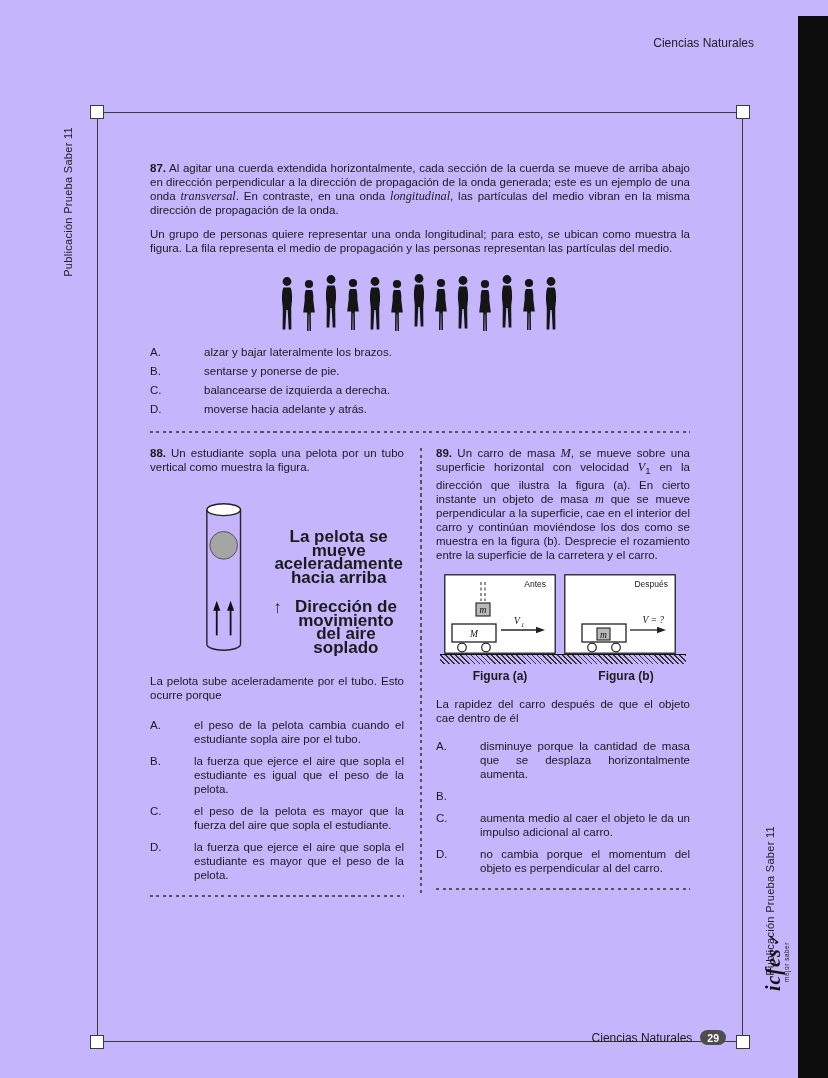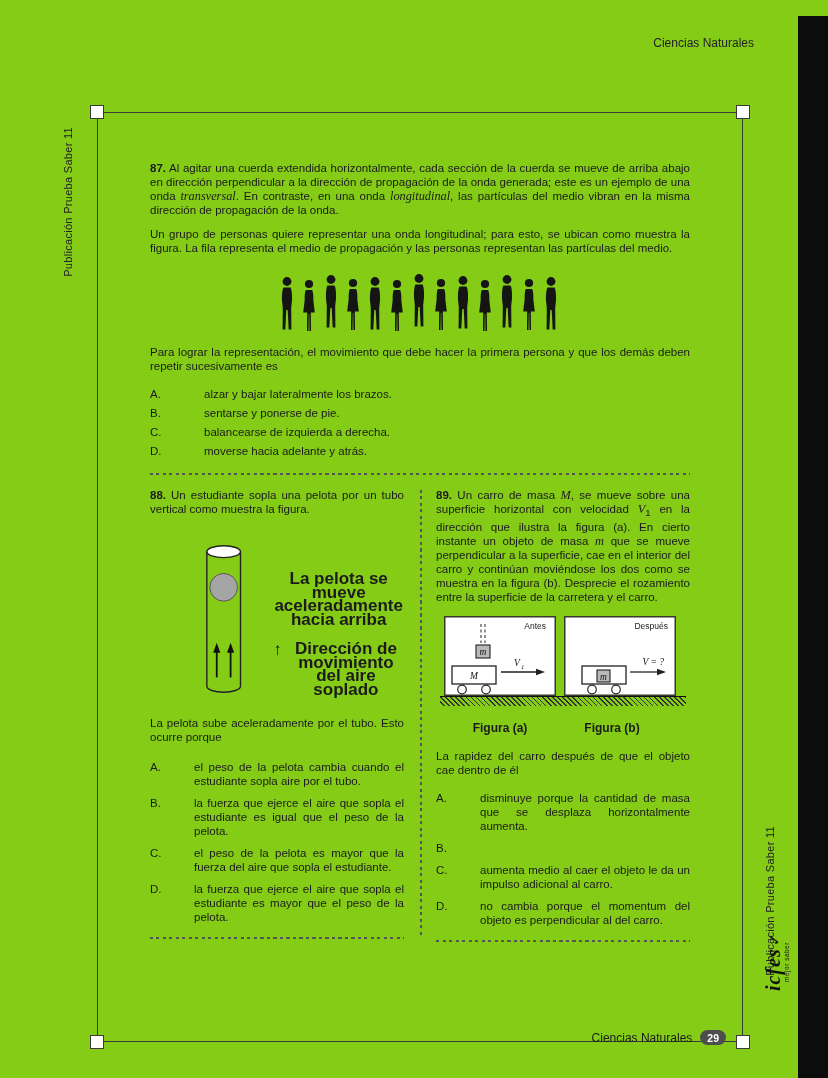--- a/index.html
+++ b/index.html
@@ -1,16 +1,16 @@
 <!DOCTYPE html>
 <html><head>
 <meta charset="utf-8">
 <style>
   html,body{margin:0;padding:0;background:#ffffff;}
-  .page{position:relative;width:828px;height:1078px;background:#84cc16;
+  .page{position:relative;width:828px;height:1078px;background:#c4b5fd;
         font-family:"Liberation Sans","DejaVu Sans",sans-serif;color:#1b1b1b;overflow:hidden;}
 
   
   .bleed-bar{position:absolute;top:16px;right:0;width:30px;height:1062px;background:#0c0c0c;}
 
   
   .header-right{position:absolute;top:36px;right:74px;font-size:12px;color:#222;}
   .footer{position:absolute;top:1030px;right:102px;display:flex;align-items:center;gap:8px;font-size:12px;}
   .page-badge{background:#4d4d4d;color:#fff;font-weight:bold;font-size:10.5px;padding:1.5px 7px;border-radius:9px;}
 
@@ -49,21 +49,21 @@
   .tube-fig{display:flex;gap:18px;margin:24px 0 18px 42px;}
   .tube-labels{width:132px;padding-top:32px;}
   .fig-bold{font-weight:bold;font-size:17px;line-height:13.5px;text-align:center;}
   .dir-row{display:flex;gap:6px;margin-top:16px;align-items:flex-start;}
   .up-arrow{font-size:17px;font-weight:bold;line-height:16px;}
 
   .carts-fig{width:238px;margin:12px auto 0;}
   .panels{display:flex;gap:8px;}
   .ground{height:9px;width:246px;margin-left:-4px;border-top:1.6px solid #111;
           background:repeating-linear-gradient(45deg,transparent 0 2.5px,#333 2.5px 3.6px);}
-  .captions{display:flex;margin-top:15px;}
+  .captions{display:flex;gap:14px;margin-top:5px;}
   .captions div{width:112px;text-align:center;font-weight:bold;font-size:12px;}
   .fig-small{font-size:8.5px;font-family:"Liberation Sans",sans-serif;fill:#222;}
   .fig-math{font-size:9.5px;font-style:italic;font-family:"Liberation Serif","DejaVu Serif",serif;fill:#111;}
   .fig-sub{font-size:6.5px;font-style:italic;font-family:"Liberation Serif","DejaVu Serif",serif;fill:#111;}
 
   
   .opts87{margin-top:14px;}
   .opts87 .opt{display:flex;margin-bottom:5px;}
   .opts87 .opt-letter{width:54px;flex:none;}
   .optcol .opt{display:flex;margin-bottom:8px;}
@@ -135,21 +135,20 @@
             <use href="#pA" x="132" y="1"></use>
             <use href="#pB" x="154" y="5"></use>
             <use href="#pA" x="176" y="3"></use>
             <use href="#pB" x="198" y="6"></use>
             <use href="#pA" x="220" y="2"></use>
             <use href="#pB" x="242" y="5"></use>
             <use href="#pA" x="264" y="4"></use>
           </svg>
         </div>
 
-        <p class="just">Para lograr la representación, el movimiento que debe hacer la primera persona y que los demás deben repetir sucesivamente es</p>
 
         <div class="opts87">
           <div class="opt">
             <span class="opt-letter">A.</span>
             <span class="opt-text">alzar y bajar lateralmente los brazos.</span>
           </div>
           <div class="opt">
             <span class="opt-letter">B.</span>
             <span class="opt-text">sentarse y ponerse de pie.</span>
           </div>

